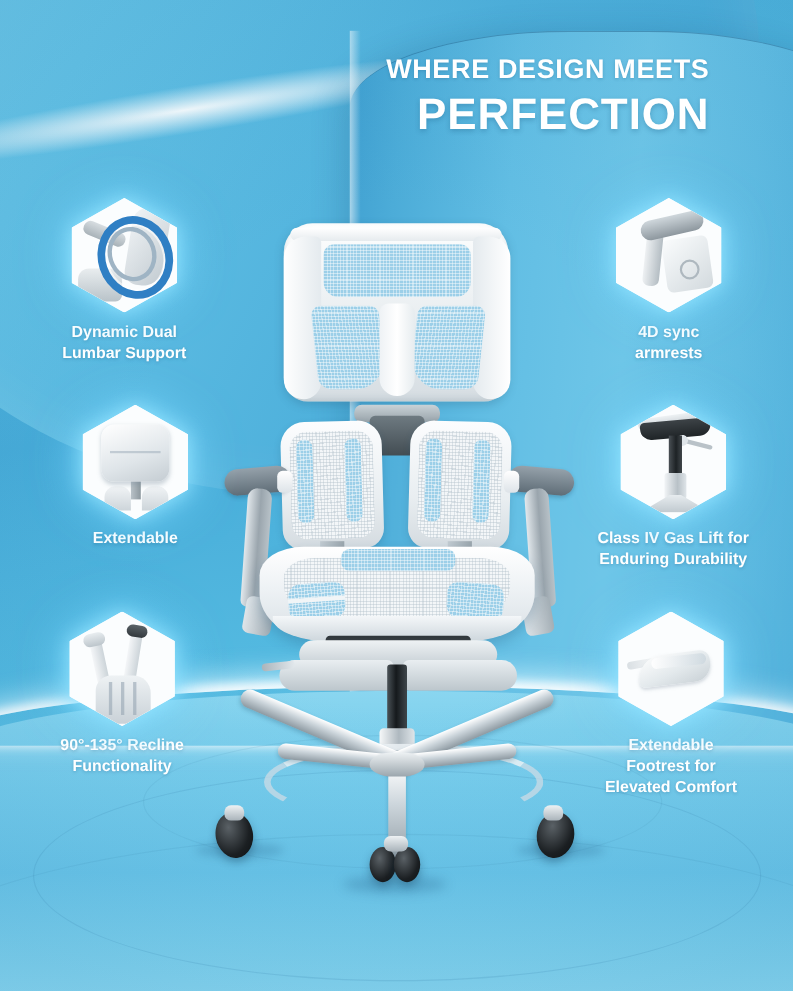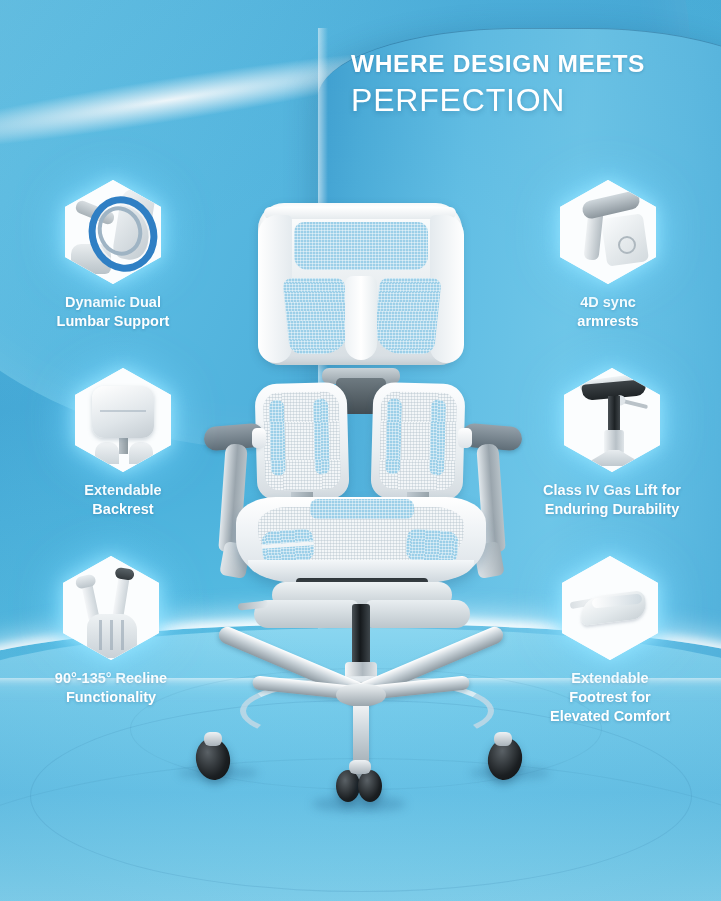--- a/index.html
+++ b/index.html
@@ -69,29 +69,29 @@
   .ring2{left:-110px;top:758px;width:940px;height:260px;border-color:rgba(70,140,180,.16);}
   .ring3{left:130px;top:668px;width:470px;height:120px;border-color:rgba(70,140,180,.14);}
 
   .vignette{
     position:absolute;inset:0;
     background:radial-gradient(ellipse 78% 62% at 50% 46%,rgba(255,255,255,0) 40%,rgba(30,110,160,.10) 100%);
   }
 
   
   .headline{
-    position:absolute;right:76px;top:52px;text-align:left;
+    position:absolute;right:76px;top:52px;text-align:right;
     color:#ffffff;line-height:1.0;
   }
   .headline .l1{
     display:block;font-size:24.5px;font-weight:bold;letter-spacing:.6px;
     text-shadow:0 1px 3px rgba(20,80,120,.28);
   }
   .headline .l2{
-    display:block;font-size:32px;font-weight:normal;letter-spacing:.8px;margin-top:7px;
+    display:block;font-size:40px;font-weight:bold;letter-spacing:.8px;margin-top:7px;
     text-shadow:0 2px 5px rgba(20,80,120,.30);
   }
 
   
   .feature{position:absolute;width:230px;}
   .hex-wrap{
     position:relative;width:96px;height:104px;margin:0 auto;
     filter:drop-shadow(0 0 9px rgba(150,230,255,.95)) drop-shadow(0 0 20px rgba(120,215,255,.85));
   }
   .hex{
@@ -517,21 +517,20 @@
         <div class="art">
           <div class="bk-stem"></div>
             <div class="bk-l"></div>
             <div class="bk-r"></div>
             <div class="bk-pad"></div>
         </div>
       </div>
     </div>
     <div class="caption">
       <div>Extendable</div>
-      <div>Backrest</div>
     </div>
   </div>
 
   <div class="feature f-left-3">
     <div class="hex-wrap">
       <div class="hex">
         <div class="art">
           <div class="rc-a"></div>
             <div class="rc-b"></div>
             <div class="rc-hand"></div>

